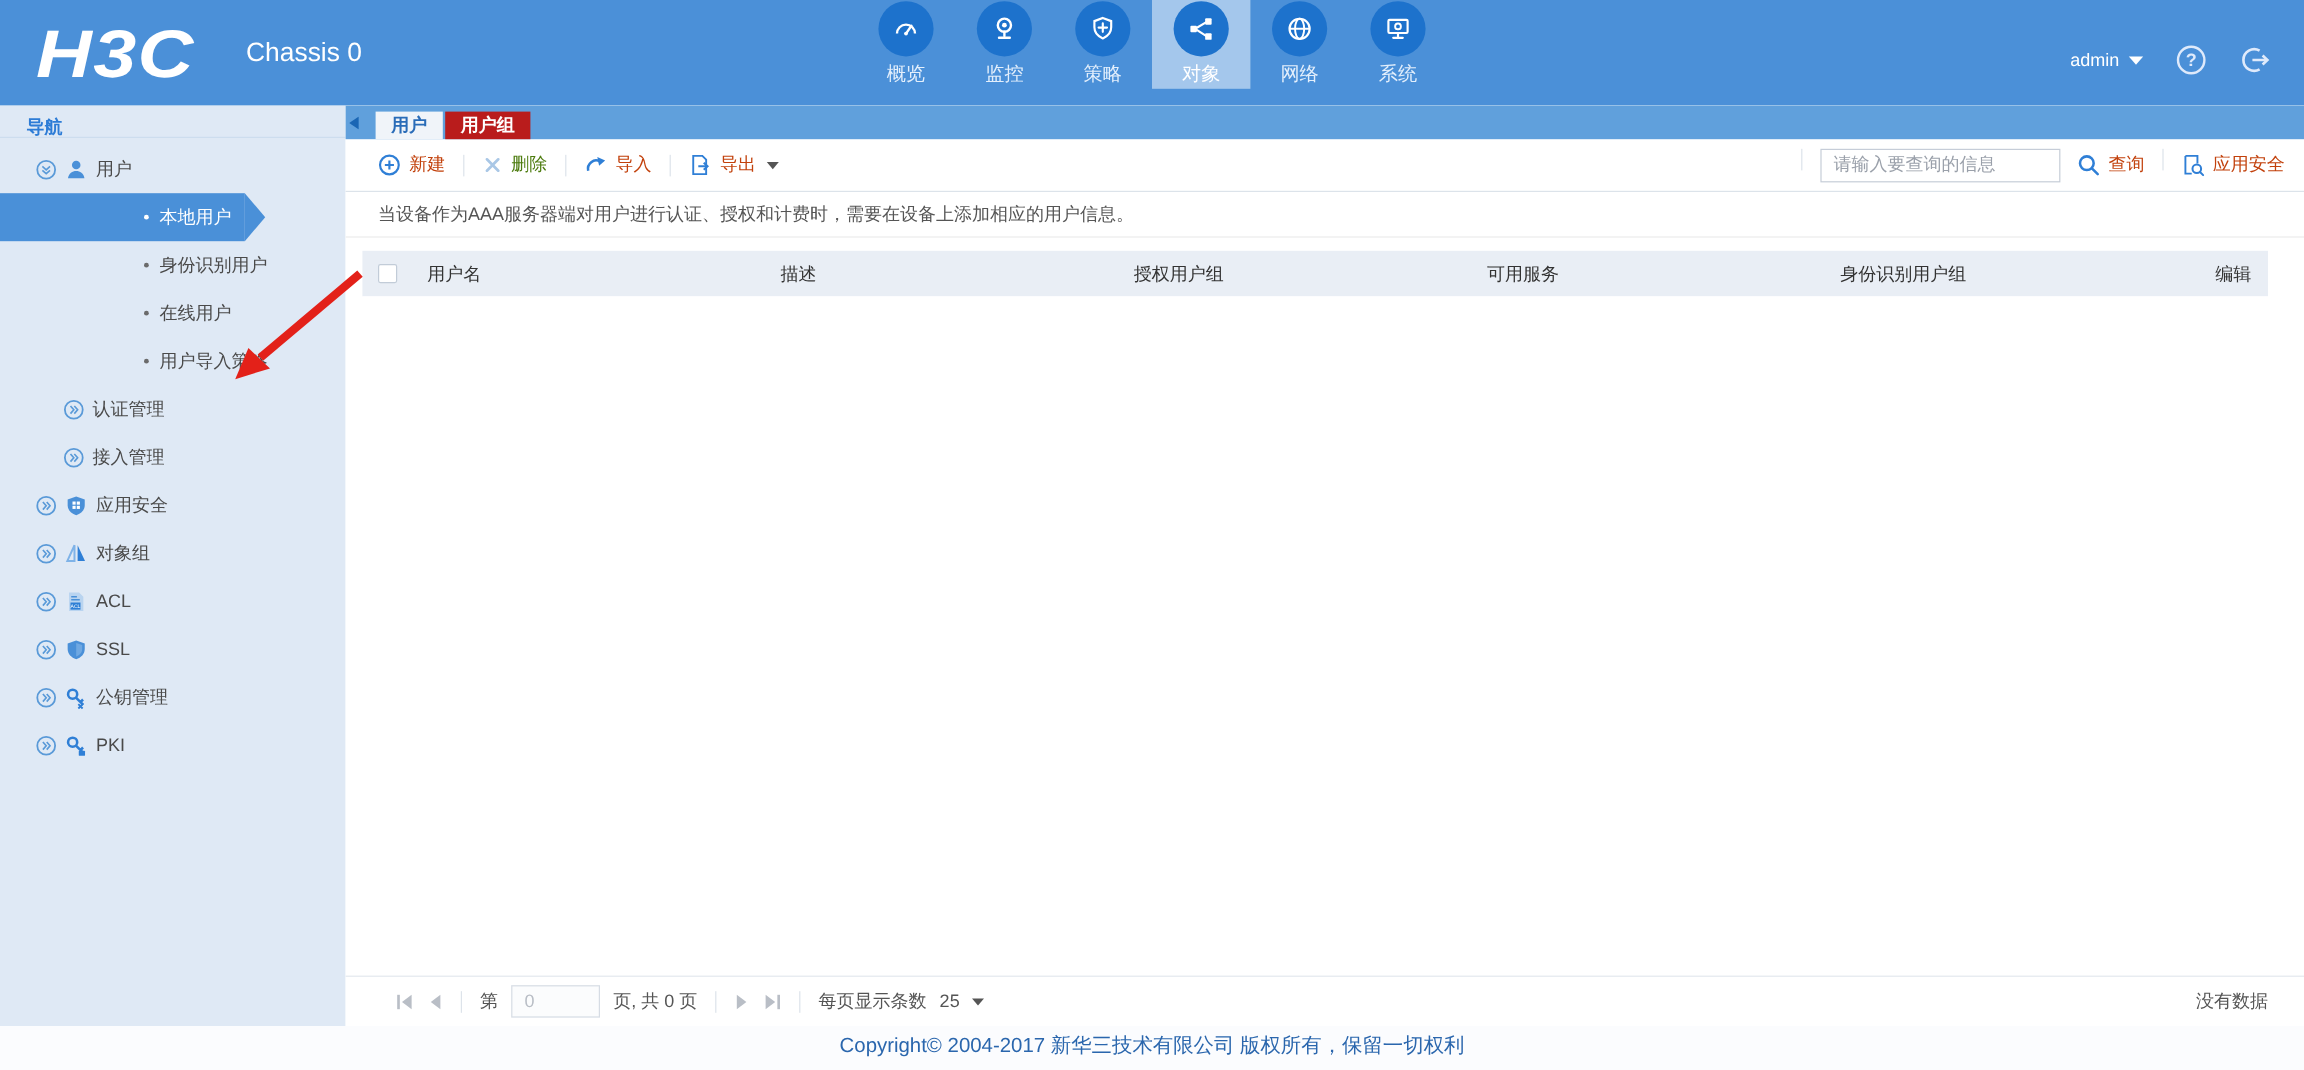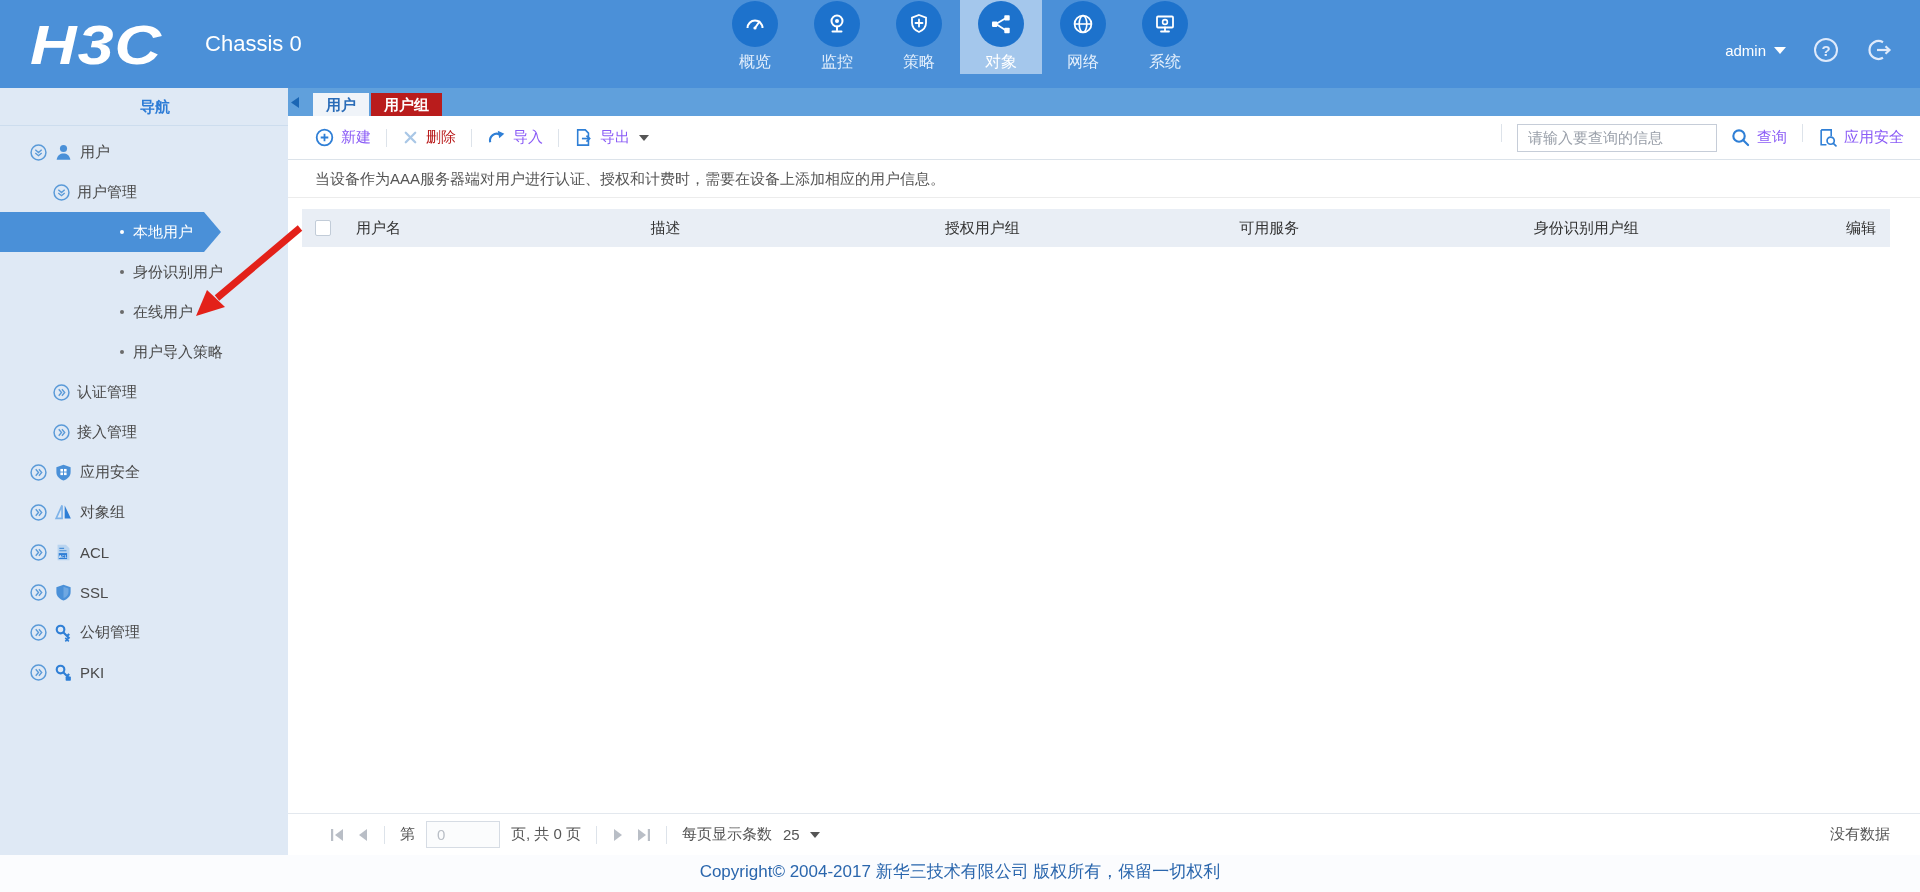--- a/index.html
+++ b/index.html
@@ -19,21 +19,21 @@
   .hdr-right { position:absolute; right:28px; top:0; height:100px; display:flex; align-items:center; gap:28px; }
   .admin { display:flex; align-items:center; gap:8px; font-size:15px; cursor:pointer; }
   .caret-dn-w { width:0; height:0; border-left:6px solid transparent; border-right:6px solid transparent; border-top:7px solid #fff; }
   .help { width:24px; height:24px; border:2px solid #dfeafb; border-radius:50%; display:flex; align-items:center; justify-content:center; font-size:15px; font-weight:bold; color:#dfeafb; cursor:pointer; }
 
   
   .body-row { position:relative; display:flex; height:767px; }
 
   
   .sidebar { width:288px; background:#dfe9f5; flex:none; }
-  .side-title { height:38px; line-height:38px; padding-left:22px; font-size:15px; font-weight:bold; color:#2d7cd6; border-bottom:1px solid #cdddee;text-align:center; }
+  .side-title { height:27px; line-height:38px; padding-left:22px; font-size:15px; font-weight:bold; color:#2d7cd6; border-bottom:1px solid #cdddee; }
   .tree { list-style:none; padding-top:6px; }
   .tree li { height:40px; display:flex; align-items:center; font-size:15px; color:#4a4a4a; cursor:pointer; }
   .lvl1 { padding-left:30px; } .lvl2 { padding-left:53px; } .lvl3 { padding-left:120px; }
   .tw { width:17px; height:17px; margin-right:7px; flex:none; display:flex; }
   .ni { width:19px; height:19px; margin-right:7px; flex:none; display:flex; }
   .dot { width:4px; height:4px; border-radius:50%; background:#6b6b6b; margin-right:9px; flex:none; }
   .tree li.selected { background:#4a90d8; color:#fff; width:204px; position:relative; }
   .tree li.selected .dot { background:#fff; }
   .tree li.selected::after { content:""; position:absolute; right:-17px; top:0;
     border-left:17px solid #4a90d8; border-top:20px solid transparent; border-bottom:20px solid transparent; }
@@ -43,22 +43,22 @@
 
   
   .content { flex:1; display:flex; flex-direction:column; background:#fff; min-width:0; }
   .tabbar { height:28px; background:#60a0dc; display:flex; align-items:flex-end; }
   .collapse-handle { width:14px; height:28px; display:flex; align-items:center; justify-content:center; cursor:pointer; }
   .tabs { display:flex; margin-left:11px; gap:2px; }
   .tab { height:23px; line-height:23px; padding:0 13px; font-size:15px; font-weight:bold; background:#b91c1c; color:#fff; cursor:pointer; }
   .tab.active { background:#f0f4f9; color:#2a6cb8; }
 
   .toolbar { height:44px; border-bottom:1px solid #dce3ea; display:flex; align-items:center; padding:0 16px 0 27px; }
-  .tb-btn { display:flex; align-items:center; gap:7px; font-size:15px; color:#8b5cf6; cursor:pointer; white-space:nowrap; }
-  .tb-btn.disabled { color:#b91c1c; cursor:default; }
+  .tb-btn { display:flex; align-items:center; gap:7px; font-size:15px; color:#c2410c; cursor:pointer; white-space:nowrap; }
+  .tb-btn.disabled { color:#4d7c0f; cursor:default; }
   .vsep { width:1px; height:18px; background:#dde3ea; margin:0 15px; flex:none; }
   .caret-dn { width:0; height:0; border-left:5px solid transparent; border-right:5px solid transparent; border-top:6px solid #555; margin-left:2px; }
   .srch { margin-left:auto; display:flex; }
   .srch input { width:200px; height:28px; border:1px solid #c6cdd8; padding:0 10px; font-size:15px; color:#333; outline:none; }
   .srch input::placeholder { color:#9aa0aa; }
 
   .infobar { height:38px; line-height:38px; padding-left:27px; font-size:15px; color:#555; border-bottom:1px solid #ececec; white-space:nowrap; overflow:hidden; }
 
   .tablewrap { flex:1; display:flex; flex-direction:column; margin:11px 30px 0 14px; min-height:0; }
   .thead { height:38px; background:#e9eef5; display:flex; align-items:center; font-size:15px; color:#333; flex:none; }
@@ -181,29 +181,20 @@
               <path d="M5 5.4l3 2.6 3-2.6M5 8.4l3 2.6 3-2.6" fill="none" stroke="#5a9ad8" stroke-width="1.3"></path>
             </svg>
         </span>
         <span class="ni">
           <svg width="19" height="19" viewBox="0 0 16 16">
               <circle cx="8" cy="4.6" r="3" fill="#4a90d8"></circle>
               <path d="M2.2 14c.6-3.6 3.1-5.2 5.8-5.2s5.2 1.6 5.8 5.2z" fill="#4a90d8"></path>
             </svg>
         </span>
         <span>用户</span>
-      </li>
-      <li class="lvl2">
-        <span class="tw">
-          <svg width="17" height="17" viewBox="0 0 16 16">
-              <circle cx="8" cy="8" r="7" fill="none" stroke="#5a9ad8" stroke-width="1.4"></circle>
-              <path d="M5 5.4l3 2.6 3-2.6M5 8.4l3 2.6 3-2.6" fill="none" stroke="#5a9ad8" stroke-width="1.3"></path>
-            </svg>
-        </span>
-        <span>用户管理</span>
       </li>
       <li class="lvl3 selected">
         <span class="dot"></span>
         <span>本地用户</span>
       </li>
       <li class="lvl3">
         <span class="dot"></span>
         <span>身份识别用户</span>
       </li>
       <li class="lvl3">

